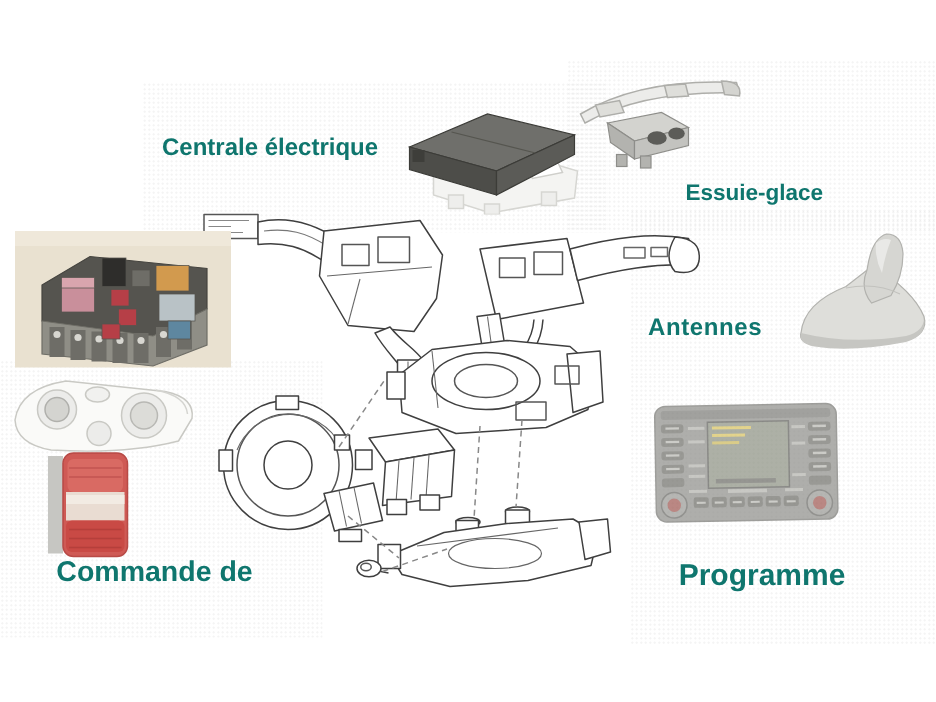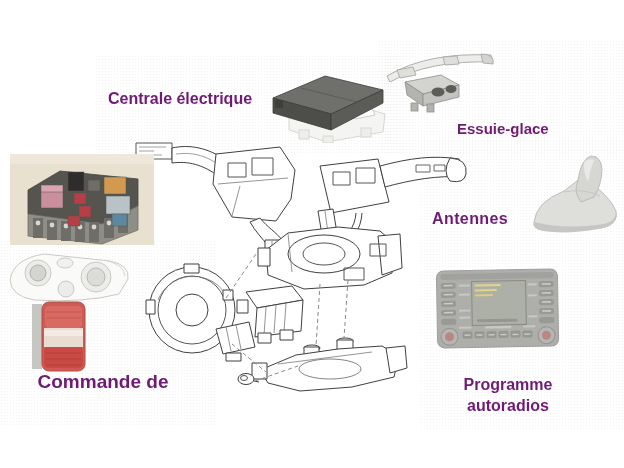--- a/index.html
+++ b/index.html
@@ -8,29 +8,29 @@
     width:624px;height:468px;
     background:#ffffff;
     overflow:hidden;
     font-family:"Liberation Sans", sans-serif;
     margin:0 auto;
   }
   .abs{position:absolute;}
   .label{
     position:absolute;
     font-weight:bold;
-    color:#701a75;
+    color:#0f766e;
     white-space:nowrap;
     line-height:1.15;
   }
   .label-centrale{left:108px;top:90px;font-size:16px;}
   .label-essuie{left:457px;top:120px;font-size:15px;}
   .label-antennes{left:432px;top:210px;font-size:16px;letter-spacing:.4px;}
   .label-commande{left:30px;top:373px;width:146px;text-align:center;font-size:19px;line-height:18px;white-space:normal;}
-  .label-programme{left:437px;top:374px;width:142px;text-align:center;font-size:16px;line-height:21px;white-space:normal;}
+  .label-programme{left:437px;top:374px;width:142px;text-align:center;font-size:20px;line-height:21px;white-space:normal;}
   .speckle{
     position:absolute;
     background-image:radial-gradient(rgba(90,90,90,0.07) 0.6px, transparent 0.7px);
     background-size:3px 3px;
     pointer-events:none;
   }
   svg{display:block;}
 </style>
 </head>
 <body>
@@ -345,16 +345,15 @@
   <div class="label label-essuie">Essuie-glace</div>
 
   <div class="label label-antennes">Antennes</div>
 
   <div class="label label-commande">
     <span style="display:block">Commande de</span>
   </div>
 
   <div class="label label-programme">
     <span style="display:block">Programme</span>
-    <span style="display:block">autoradios</span>
   </div>
 
 </div>
 
 </body></html>

